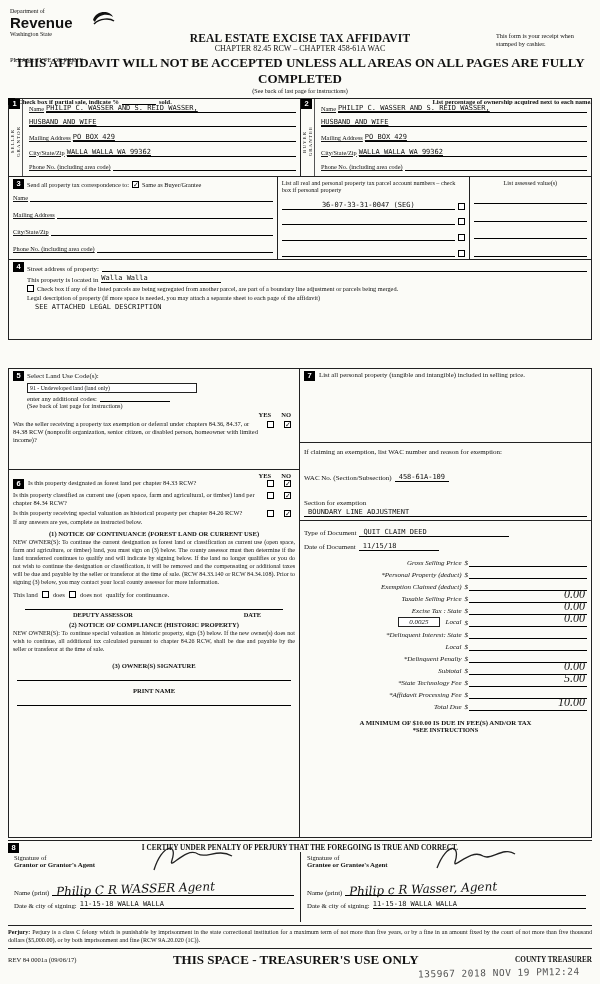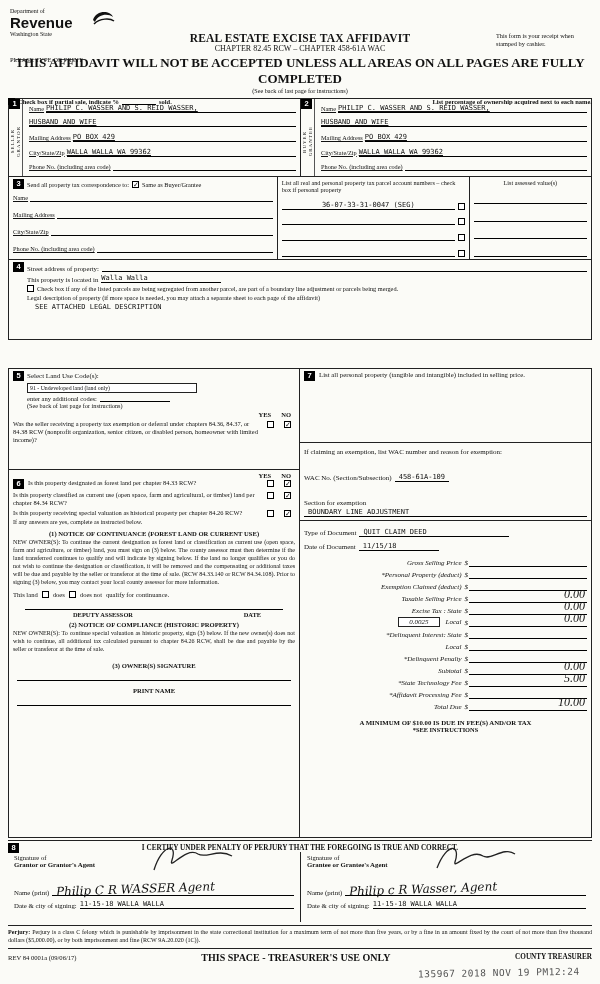--- a/index.html
+++ b/index.html
@@ -115,21 +115,21 @@
   .np-row .fill { flex:1; border-bottom:1px solid #000; position:relative; height:14px; }
   .np-row .hand { position:absolute; left:4px; bottom:-1px; }
   .dt-row { display:flex; align-items:flex-end; gap:3px; margin-top:4px; }
   .dt-row .lbl { font-size:6.8px; white-space:nowrap; }
   .dt-row .fill { flex:1; border-bottom:1px solid #000; min-height:9px; }
   .scribble { position:absolute; top:-12px; pointer-events:none; }
 
   
   .perjury { font-size:6.1px; line-height:1.3; text-align:justify; margin-top:3px; border-bottom:1px solid #222; padding-bottom:3px; }
   .foot { display:flex; align-items:center; margin-top:3px; font-size:6.6px; }
-  .foot .c { flex:1; text-align:center; font-weight:bold; font-size:10px; }
+  .foot .c { flex:1; text-align:center; font-weight:bold; font-size:13px; }
   .foot .r { font-weight:bold; font-size:7.2px; }
   .stamp { position:absolute; right:20px; bottom:6px; font-family:"DejaVu Sans Mono",monospace; font-size:9.5px; color:#555; letter-spacing:0.5px; transform:rotate(-1deg); }
 </style>
 </head>
 <body>
 
 <div class="page">
 
   <div class="hdr">
     <div class="logo">

